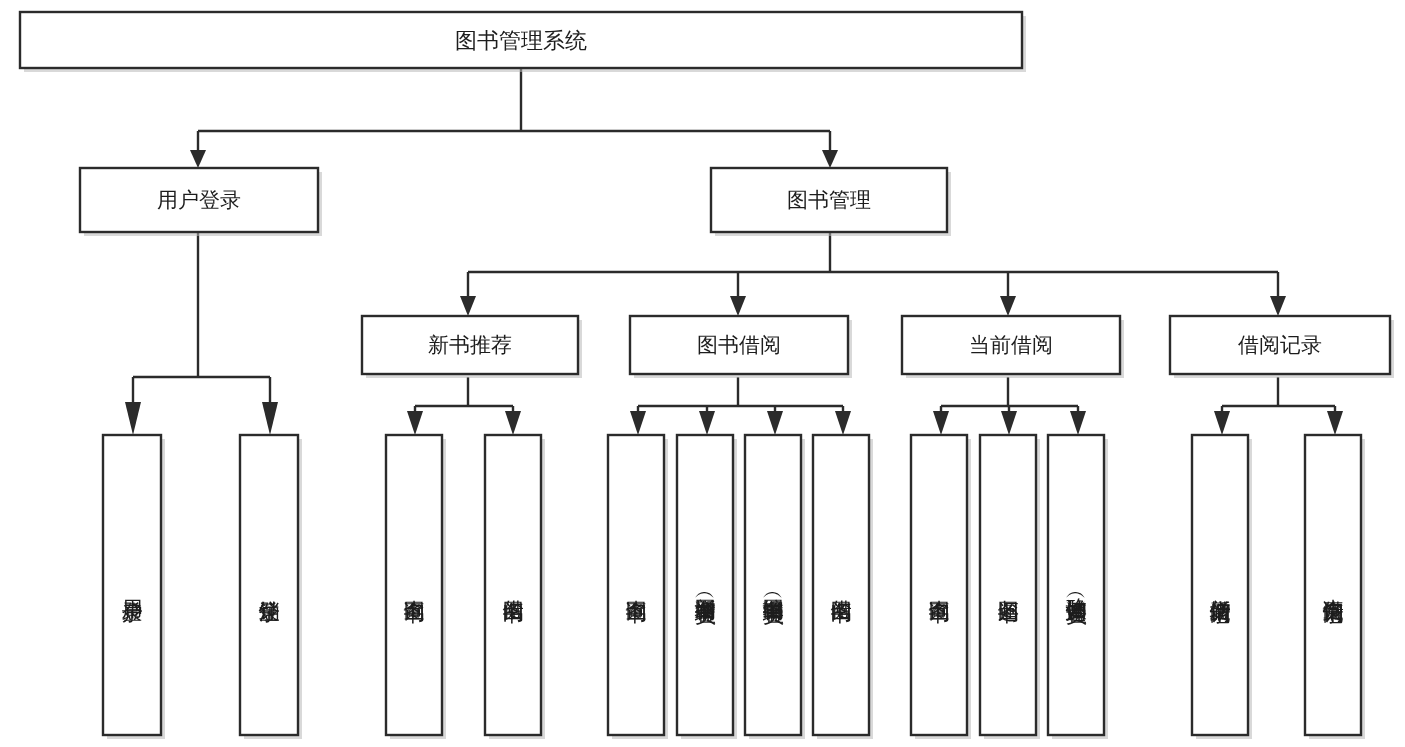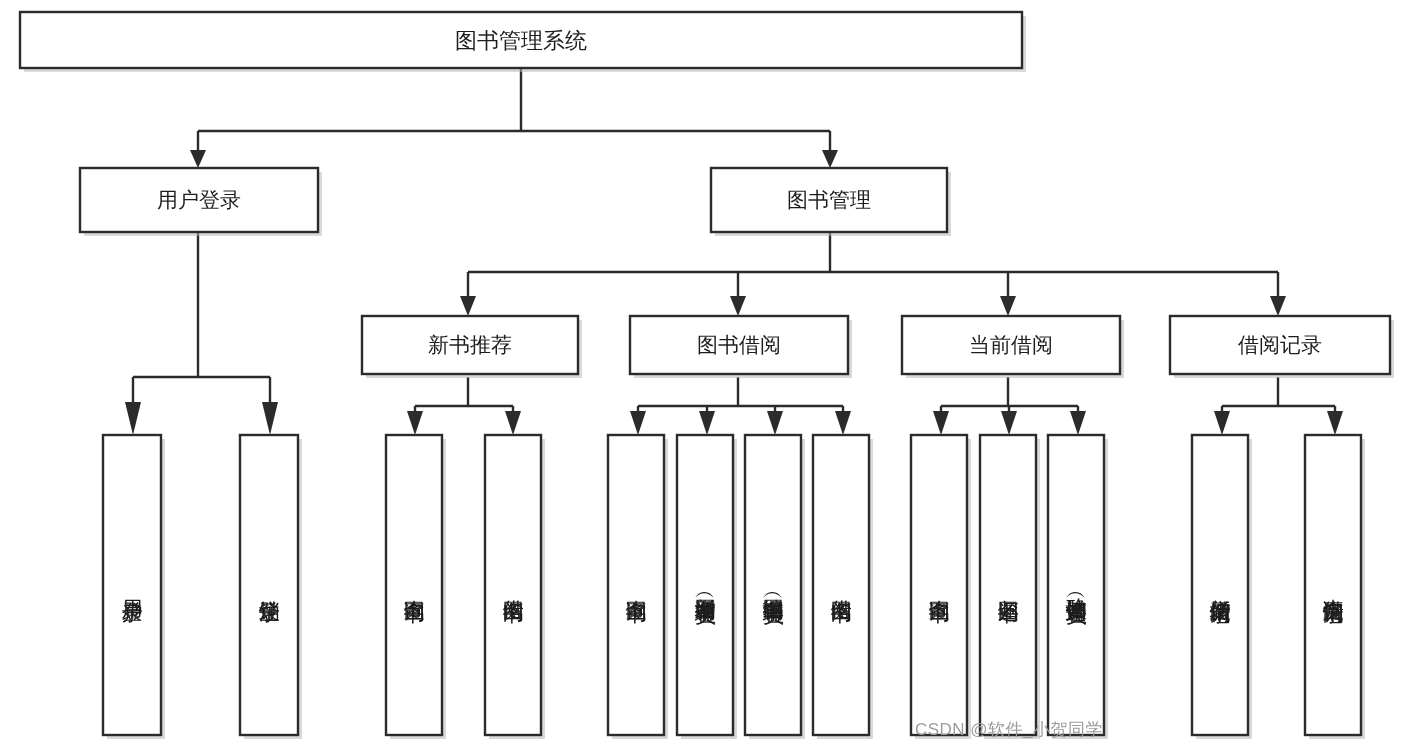--- a/index.html
+++ b/index.html
@@ -241,14 +241,13 @@
   <div class="vlabel" style="left:608px; top:435px; width:56px; height:300px;">查询图书</div>
   <div class="vlabel" style="left:677px; top:435px; width:56px; height:300px;">新增图书（管理员）</div>
   <div class="vlabel" style="left:745px; top:435px; width:56px; height:300px;">编辑图书（管理员）</div>
   <div class="vlabel" style="left:813px; top:435px; width:56px; height:300px;">借阅图书</div>
   <div class="vlabel" style="left:911px; top:435px; width:56px; height:300px;">查询图书</div>
   <div class="vlabel" style="left:980px; top:435px; width:56px; height:300px;">归还图书</div>
   <div class="vlabel" style="left:1048px; top:435px; width:56px; height:300px;">确认归还（管理员）</div>
   <div class="vlabel" style="left:1192px; top:435px; width:56px; height:300px;">新增借阅记录</div>
   <div class="vlabel" style="left:1305px; top:435px; width:56px; height:300px;">查询借阅记录</div>
 
-  <div id="watermark">CSDN @软件_小贺同学</div>
 </div>
 
 </body></html>

